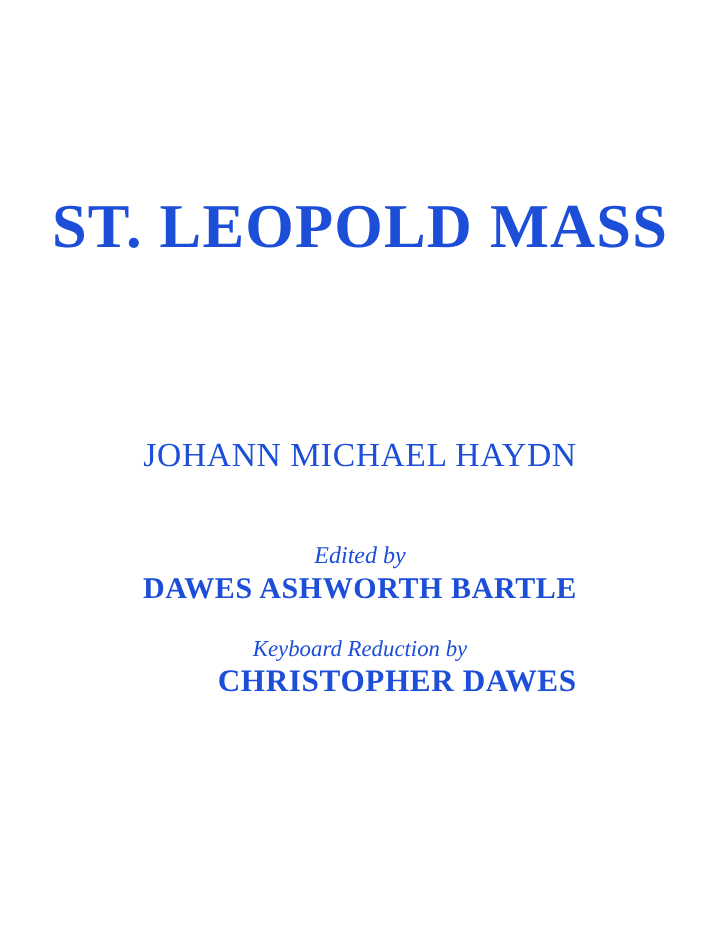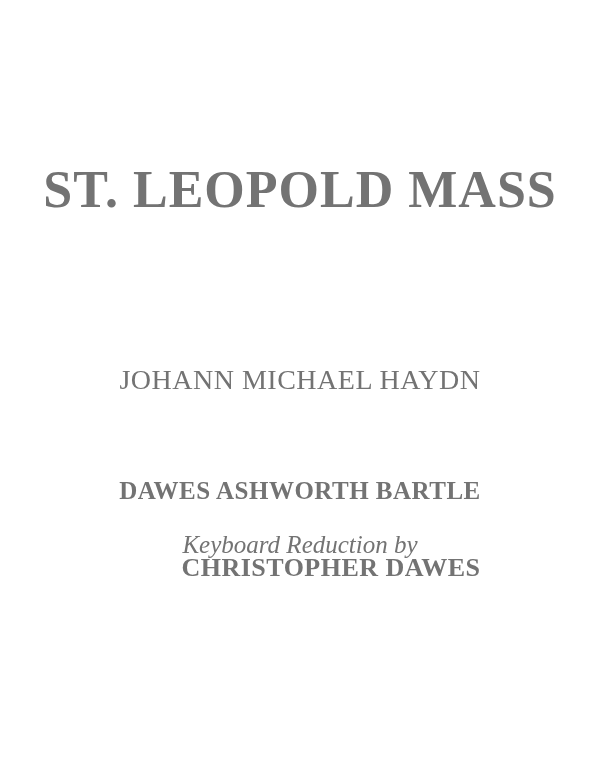--- a/index.html
+++ b/index.html
@@ -6,21 +6,21 @@
     margin: 0;
     padding: 0;
     background: #ffffff;
   }
   .page {
     position: relative;
     width: 600px;
     height: 777px;
     background: #ffffff;
     font-family: "Liberation Serif", "DejaVu Serif", serif;
-    color: #737373;
+    color: #1d4ed8;
     overflow: hidden;
   }
   .line {
     position: absolute;
     left: 0;
     width: 100%;
     text-align: center;
     line-height: 1;
     margin: 0;
     white-space: nowrap;
@@ -46,37 +46,38 @@
     font-size: 20px;
   }
   .editor-name {
     top: 478px;
     font-size: 25px;
     font-weight: bold;
     letter-spacing: 0.5px;
   }
   .keyboard-label {
     top: 532px;
-    font-size: 25px;
+    font-size: 19px;
   }
   .arranger-name {
     top: 555px;
     font-size: 26px;
     font-weight: bold;
     letter-spacing: 0.5px;
     padding-left: 31px;
   }
 </style>
 </head>
 <body>
 
 <div class="page">
   <h1 class="line work-title">ST. LEOPOLD MASS</h1>
 
   <div class="line composer">JOHANN MICHAEL HAYDN</div>
 
+  <div class="line credit-label edited-label">Edited by</div>
 
   <div class="line editor-name">DAWES ASHWORTH BARTLE</div>
 
   <div class="line credit-label keyboard-label">Keyboard Reduction by</div>
 
   <div class="line arranger-name">CHRISTOPHER DAWES</div>
 </div>
 
 </body></html>

